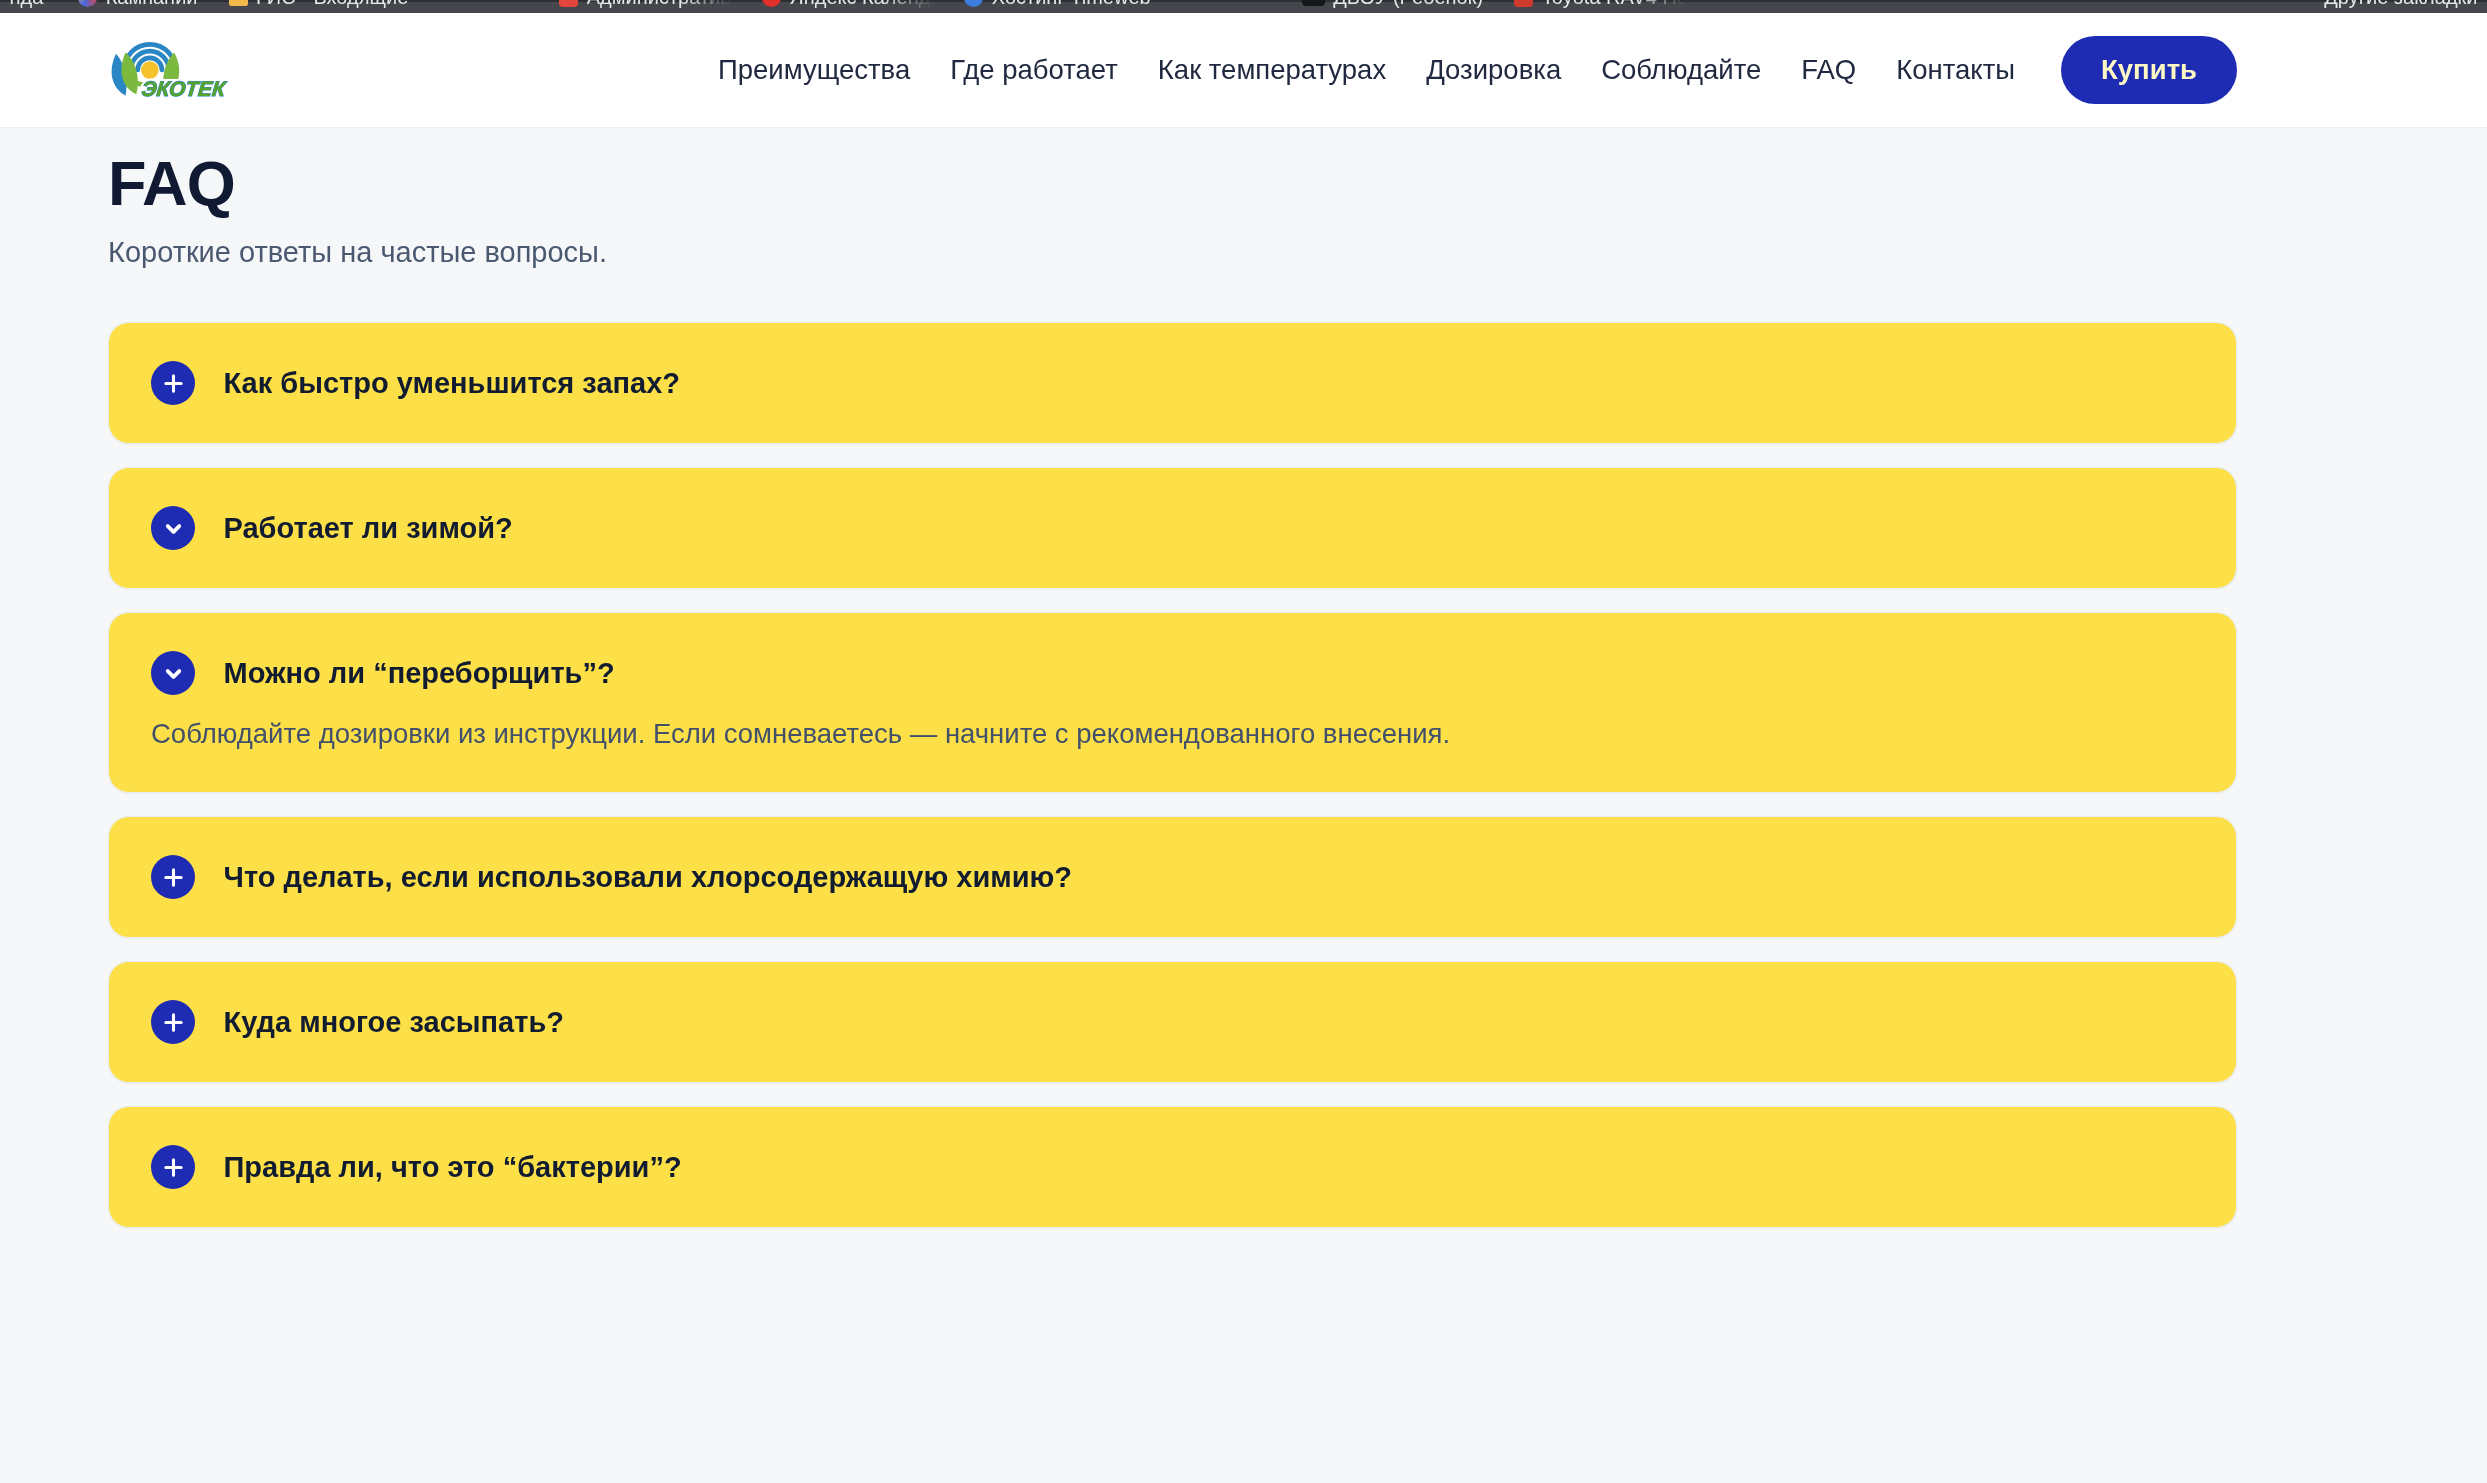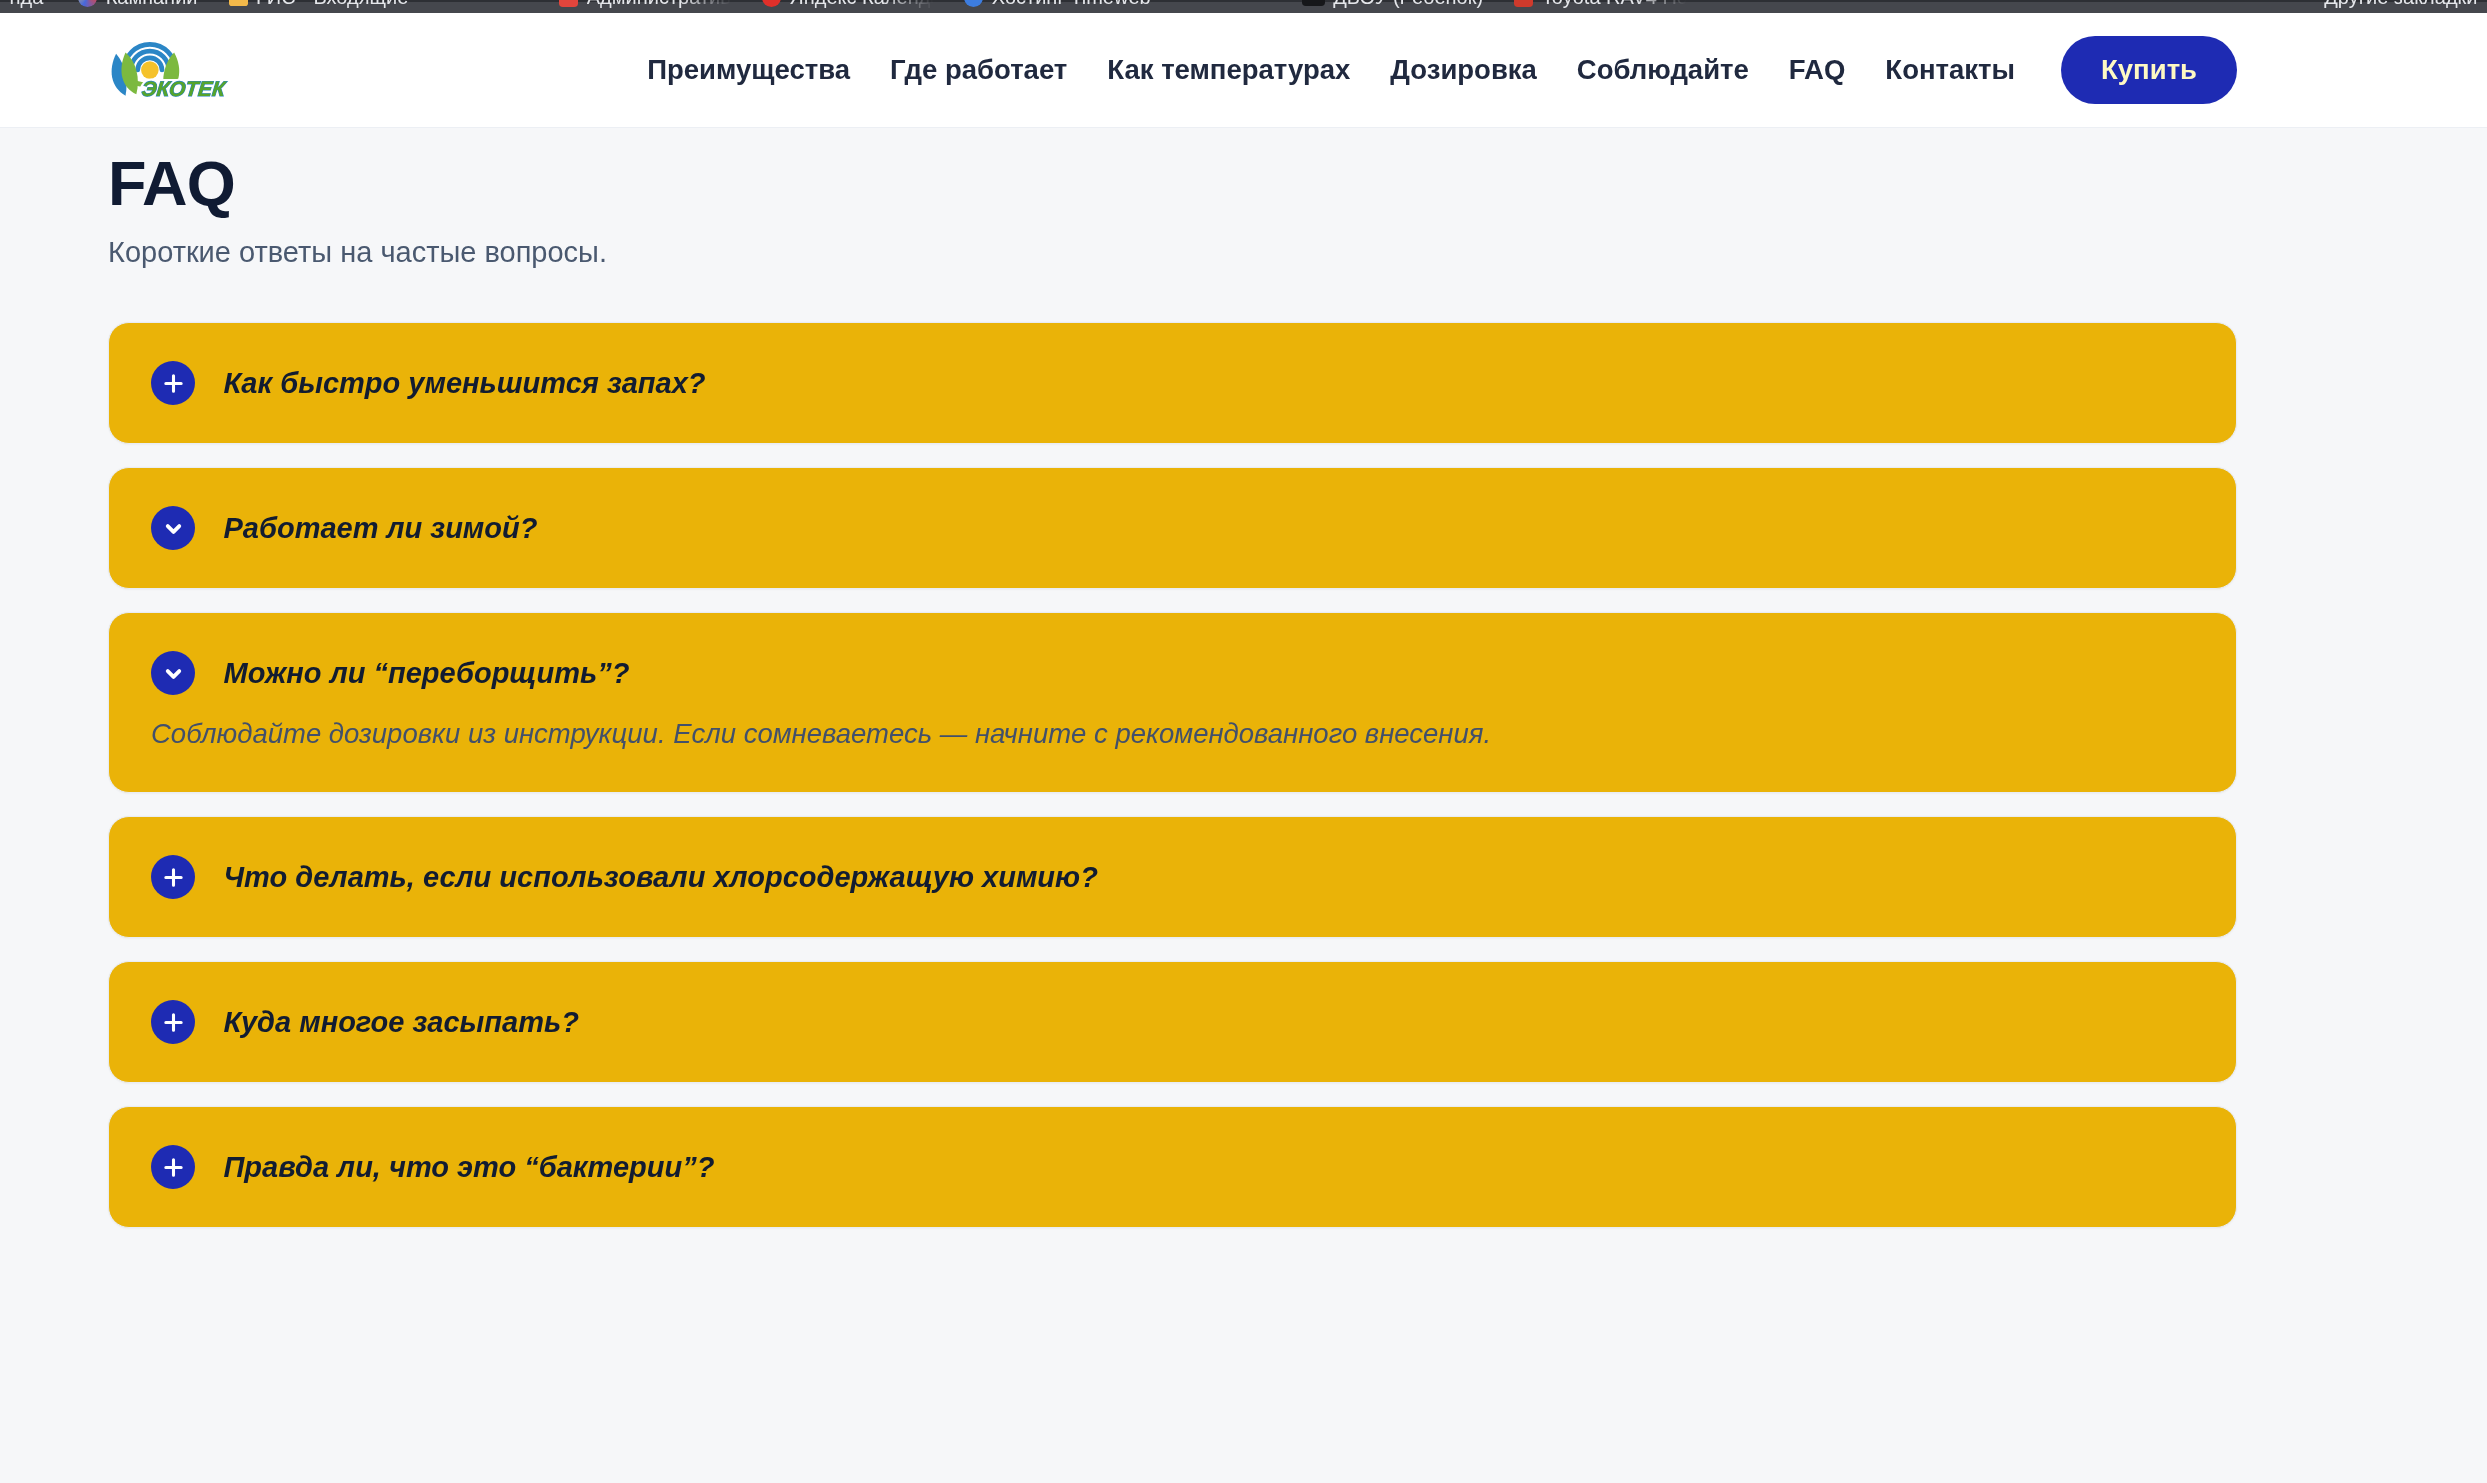--- a/index.html
+++ b/index.html
@@ -48,47 +48,46 @@
     border-bottom:1.9px solid #eceff4;
     display:flex; align-items:center;
   }
   .header-inner{
     width:2129px; margin-left:108px;
     display:flex; align-items:center;
   }
   .logo{ width:135px; height:72px; flex:none; cursor:pointer; }
   .main-nav{
     margin-left:auto; display:flex; align-items:center; gap:40px;
-    font-size:27.5px; color:#20293f;font-weight:bold;
+    font-size:27.5px; color:#20293f;
   }
   .main-nav a{ text-decoration:none; color:inherit; cursor:pointer; }
   .buy-button{
     margin-left:46px;
     background:#1e2bb3; color:#fef9c3;
     font-family:inherit; font-size:27.5px; font-weight:bold;
     border:none; border-radius:34px;
     padding:18px 40px; cursor:pointer;
   }
 
   
   .page-main{ width:2129px; margin-left:108px; }
   .page-title{
     margin-top:19px; font-size:63px; font-weight:bold;
     letter-spacing:-0.9px; color:#101b33;
   }
   .page-subtitle{ margin-top:17px; font-size:29px; color:#4a5970; }
 
   .faq-list{ margin-top:53px; display:flex; flex-direction:column; gap:23px; }
   .card{
-    background:#eab308;
+    background:#fde047;
     border:1.9px solid #e9edf3;
     border-radius:21px;
     padding:38px 42px;
     box-shadow:0 0.9px 1.9px rgba(16,24,40,.04);
-    font-style:italic;
   }
   .card-head{ display:flex; align-items:center; gap:28.5px; cursor:pointer; }
   .icon-circle{
     width:44px; height:44px; border-radius:50%;
     background:#1e2bb3; flex:none;
     display:flex; align-items:center; justify-content:center;
     cursor:pointer;
   }
   .icon-circle svg{ display:block; }
   .card .ic-chev{ display:none; }

